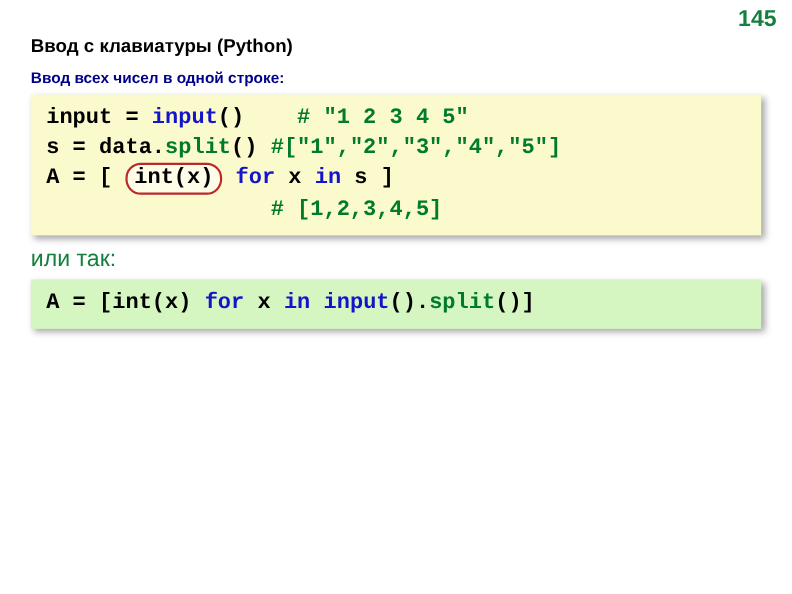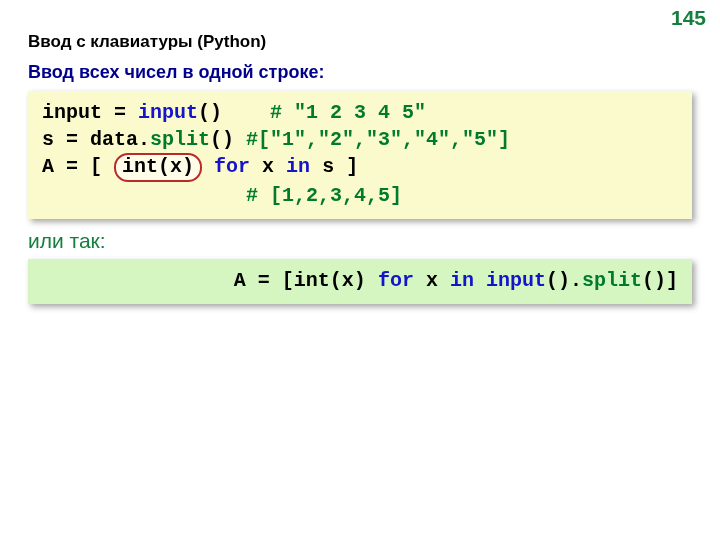--- a/index.html
+++ b/index.html
@@ -21,21 +21,21 @@
     color: #15803d;
   }
   .title {
     font-size: 17px;
     font-weight: bold;
     color: #000;
     margin-top: 12px;
     margin-bottom: 10px;
   }
   .subtitle {
-    font-size: 18px;
+    font-size: 14px;
     font-weight: bold;
     color: #00008b;
     margin-bottom: 8px;
   }
   .note {
     font-size: 21px;
     font-weight: normal;
     color: #15803d;
     margin: 10px 0 6px 0;
   }
@@ -48,21 +48,20 @@
     padding: 8px 14px 10px 14px;
     box-shadow: 3px 3px 6px rgba(0,0,0,0.35);
     position: relative;
     margin-bottom: 4px;
     white-space: pre;
     color: #000;
   }
   .codeblock.green {
     background: #d5f6c1;
     white-space: normal;
-    text-align: right;
   }
   .blue { color: #1414c8; margin-top: 24px; }
   .green-fn { color: #007a2b; }
   .highlight-box {
     display: inline-block;
     background: #fffde8;
     border: 2px solid #bb2a2a;
     padding: 1px 6px 2px 6px;
     border-radius: 14px;
     line-height: 1.1;

